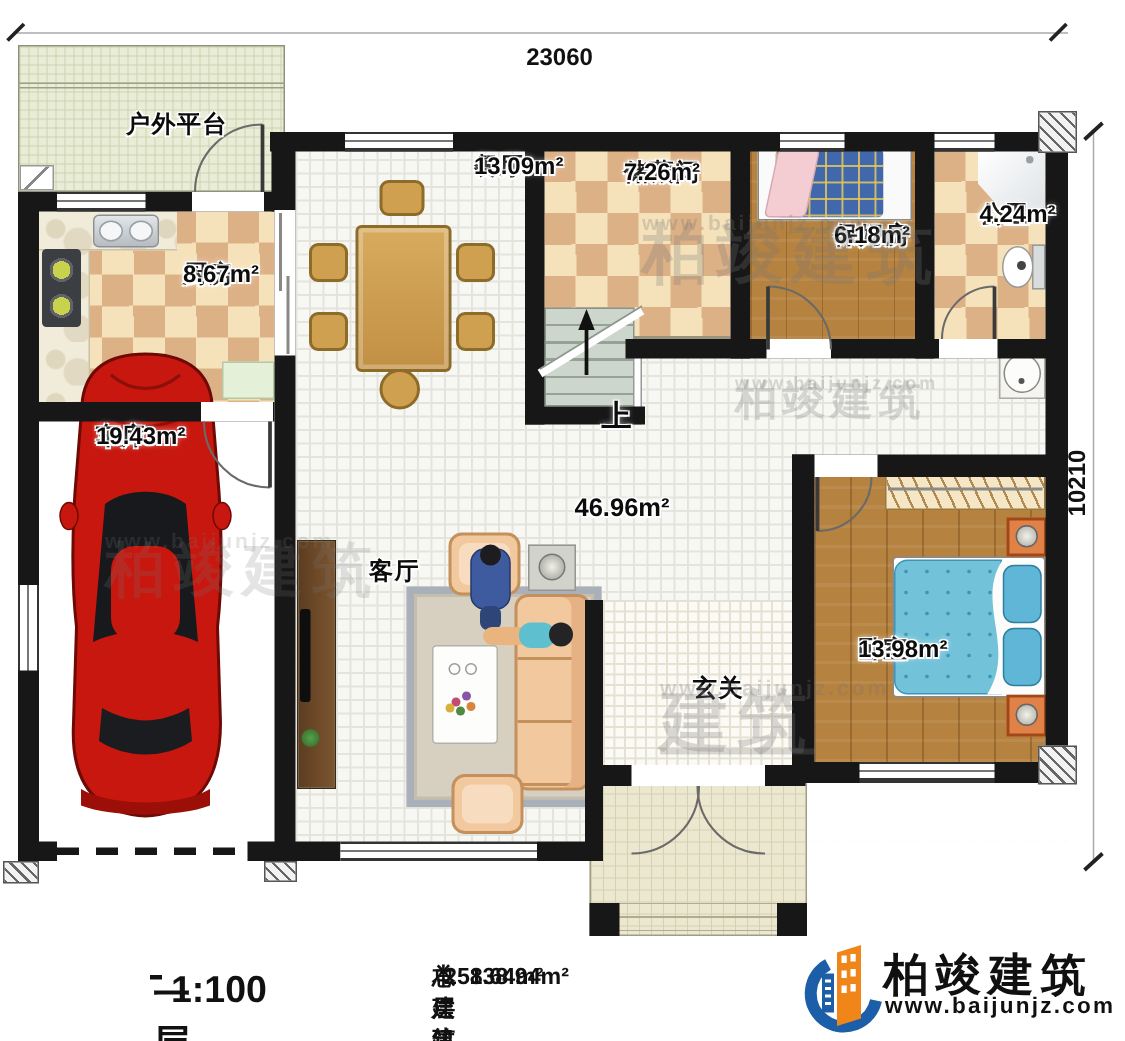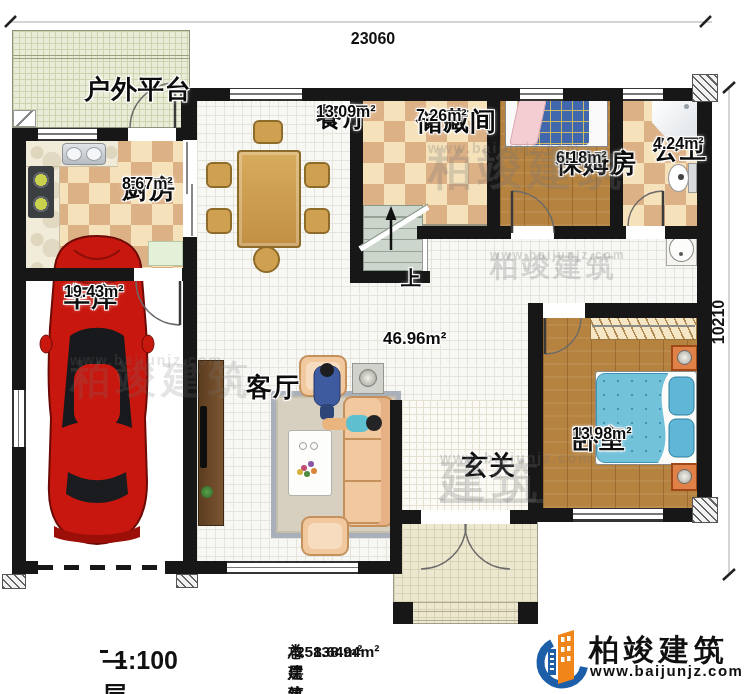--- a/index.html
+++ b/index.html
@@ -56,21 +56,21 @@
   .cushion{background:#f7dcc0;border-radius:6px;}
   .chair{width:30px;height:24px;background:#cfa050;border:2px solid #8d6b28;border-radius:6px;}
   .nightstand{background:#e08148;border:2px solid #a04818;}
   .nightstand i{position:absolute;left:50%;top:50%;width:15px;height:15px;margin:-8px 0 0 -8px;
     border-radius:50%;border:1.5px solid #666;background:radial-gradient(#f2f2ea,#a8a8a0);}
 
   
   .rlabel{font-weight:bold;color:#0c0c0c;text-align:center;line-height:1.06;white-space:nowrap;
     transform:translateX(-50%);z-index:40;
     text-shadow:-1px -1px 0 #fff,1px -1px 0 #fff,-1px 1px 0 #fff,1px 1px 0 #fff,0 0 4px #fff;}
-  .rlabel .nm{font-size:26px;display:block;letter-spacing:1px;}
+  .rlabel .nm{font-size:16px;display:block;letter-spacing:1px;}
   .rlabel .area{font-size:16px;display:block;}
   .rlabel .area:empty{display:none;}
   .dim{font-weight:bold;color:#111;font-size:16px;z-index:45;}
 
   .wm{color:rgba(120,120,120,.27);font-weight:bold;text-align:center;z-index:60;
       pointer-events:none;white-space:nowrap;}
   .wm .big{display:block;letter-spacing:6px;}
   .wm .url{display:block;font-size:14px;letter-spacing:2px;}
 
   

